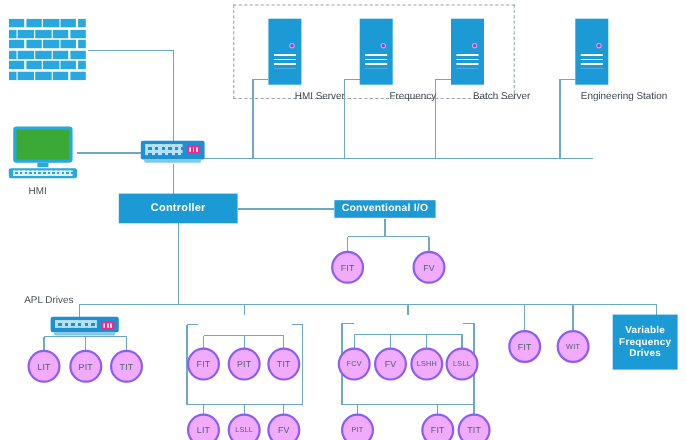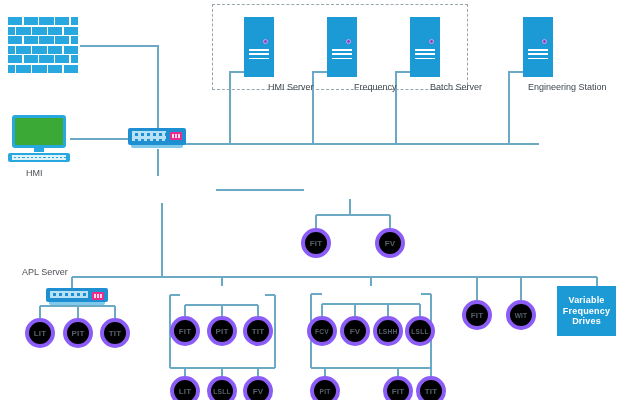--- a/index.html
+++ b/index.html
@@ -30,29 +30,28 @@
     line-height:1.18;
   }
   .box.controller{font-size:10px;}
   .box.iobar{font-size:9.5px;}
   .box.vfd{font-size:9px;flex-direction:column;padding:2px;}
 
   
   .circ{
     position:absolute;
     width:30px;height:30px;
-    border:4px solid #8b5cf6;
+    border:2px solid #8b5cf6;
     border-radius:50%;
-    background:#000000;
+    background:#f0abfc;
     color:#55606b;
     font-size:8px;
     display:flex;align-items:center;justify-content:center;
     box-sizing:border-box;
     letter-spacing:.2px;
-    font-weight:bold;
   }
   .circ.sm{font-size:6.6px;}
 
   
   .lbl{
     position:absolute;
     color:#4a4f55;
     font-size:9px;
     white-space:nowrap;
   }
@@ -278,26 +277,28 @@
     <div class="bars"></div>
   </div>
   <div class="lbl srv" style="left:393px;top:82px;">Batch Server</div>
 
   <div class="server" style="left:523px;top:17px;">
     <div class="dot"></div>
     <div class="bars"></div>
   </div>
   <div class="lbl srv" style="left:491px;top:82px;">Engineering Station</div>
 
-
+  <div class="box controller" style="left:108px;top:176px;width:108px;height:27px;">Controller</div>
+
+  <div class="box iobar" style="left:304px;top:182px;width:92px;height:16px;">Conventional I/O</div>
 
   <div class="circ" style="left:301px;top:228px;">FIT</div>
   <div class="circ" style="left:375px;top:228px;">FV</div>
 
-  <div class="lbl" style="left:22px;top:267px;">APL Server</div>
+  <div class="lbl" style="left:22px;top:267px;">APL Drives</div>
   <div class="switch" style="left:46px;top:288px;width:62px;height:14px;">
     <div class="ports"></div>
     <div class="led"></div>
     <div class="base"></div>
   </div>
 
   <div class="circ" style="left:25px;top:318px;">LIT</div>
   <div class="circ" style="left:63px;top:318px;">PIT</div>
   <div class="circ" style="left:100px;top:318px;">TIT</div>
 

